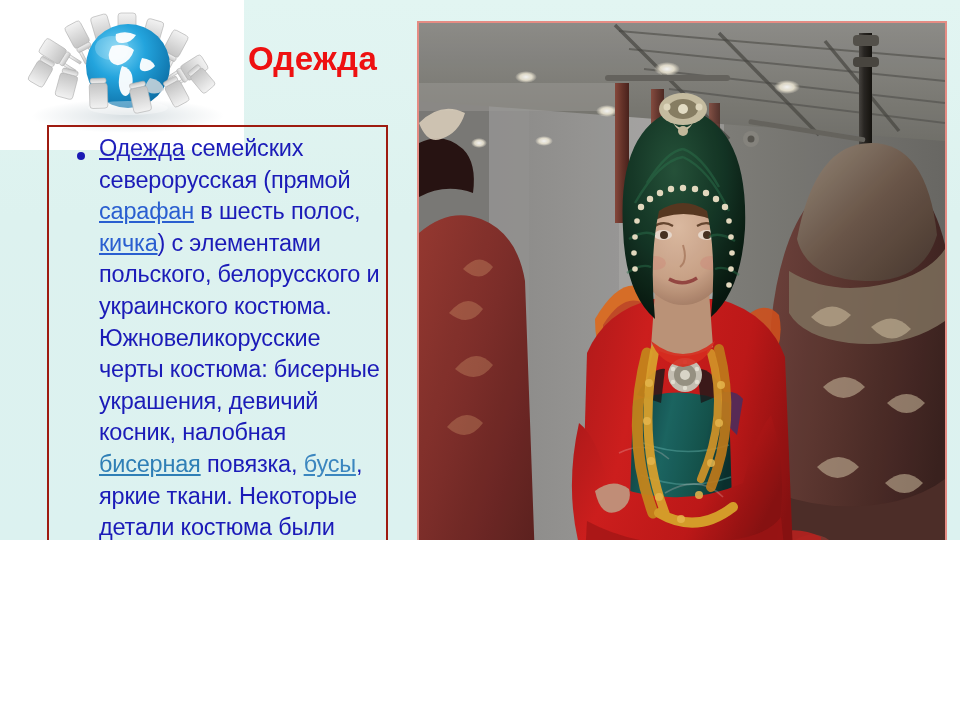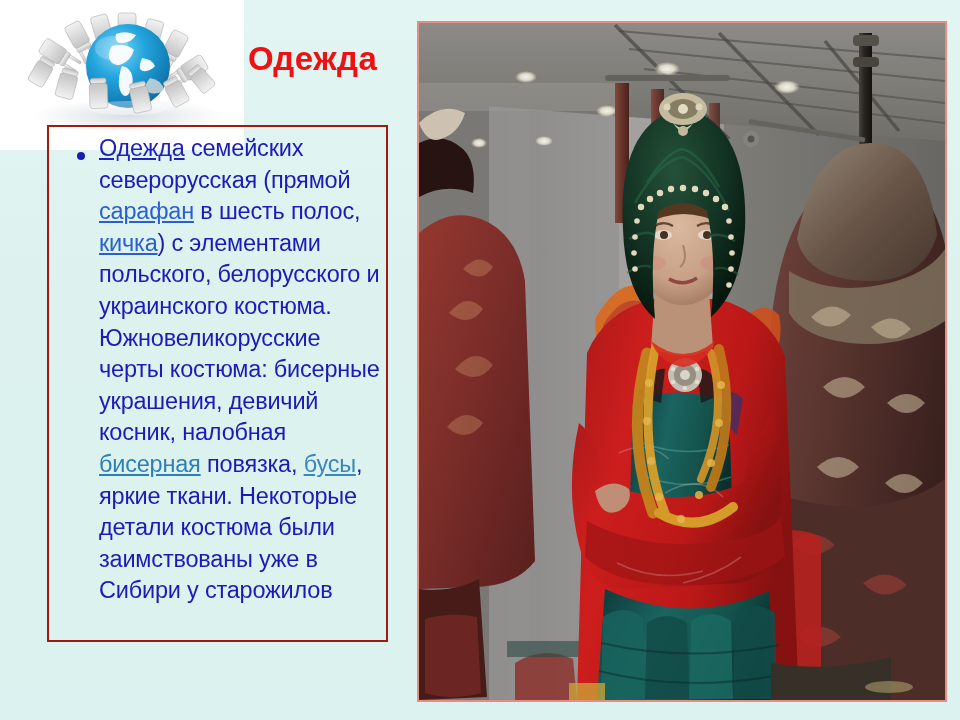--- a/index.html
+++ b/index.html
@@ -10,21 +10,21 @@
   body {
     width: 960px;
     height: 720px;
     overflow: hidden;
     font-family: "Liberation Sans", sans-serif;
   }
 
   #slide {
     position: relative;
     width: 960px;
-    height: 720px;
+    height: 540px;
     background: #bef264;
     overflow: hidden;
   }
 
   
   #slide-bg {
     position: absolute;
     inset: 0;
     background:
       linear-gradient(180deg, #e2f5f2 0%, #ddf2ef 40%, #dcf2f0 100%);

